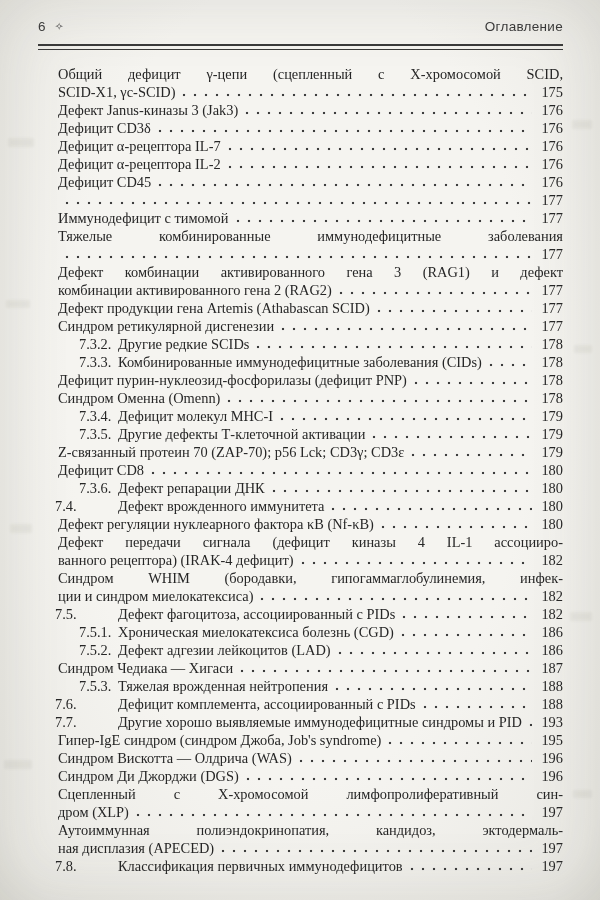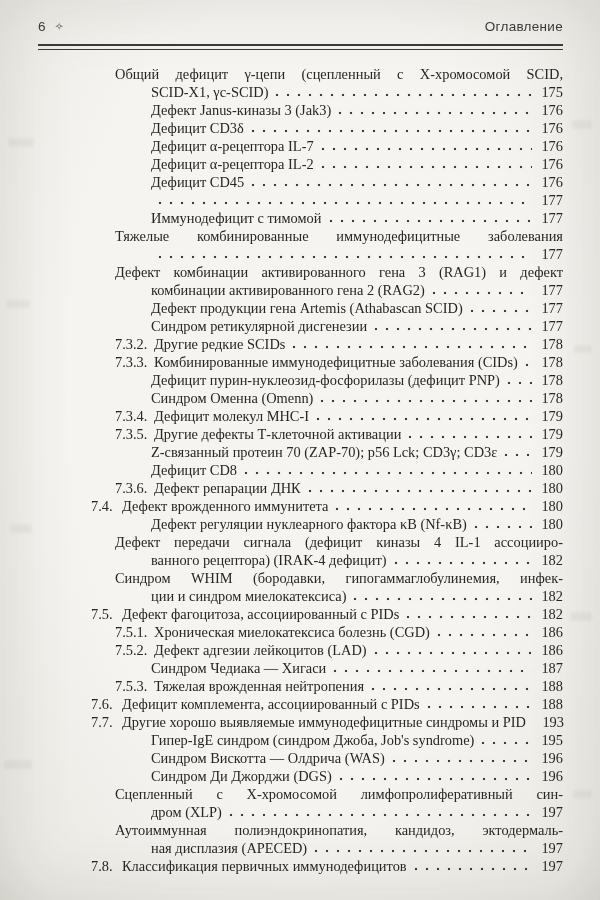--- a/index.html
+++ b/index.html
@@ -23,27 +23,27 @@
   .rule{
     position:absolute;left:38px;right:37px;top:44px;height:2.5px;
     border-top:2px solid #3a3a3a;border-bottom:1.5px solid #3a3a3a;
   }
   
   #toc{position:absolute;top:65px;left:0;right:0;}
   .row{
     position:relative;height:18px;line-height:18px;
     font-size:14.4px;padding-right:37px;
   }
-  .lvl2{padding-left:86px;}
+  .lvl2{padding-left:118px;}
   .lvl3{padding-left:118px;}
-  .lvl4{padding-left:115px;}
+  .lvl4{padding-left:58px;}
   .num{position:absolute;}
   .lvl2 .num{left:55px;}
   .lvl3 .num{left:79px;}
-  .row.last{display:flex;align-items:center;margin-left:36px;}
+  .row.last{display:flex;align-items:center;}
   .row.last .text{white-space:nowrap;flex:0 0 auto;}
   .leader{
     flex:1 1 6px;min-width:0;height:12px;align-self:flex-end;
     margin:0 5px 2px 7px;
     background-image:radial-gradient(circle at 2px 8px, #3d3d3d 1.15px, rgba(0,0,0,0) 1.6px);
     background-size:11px 12px;background-repeat:repeat-x;
   }
   .pagenum{flex:0 0 auto;min-width:26px;text-align:right;}
   .row.cont{text-align:justify;text-align-last:justify;overflow:hidden;}
   

